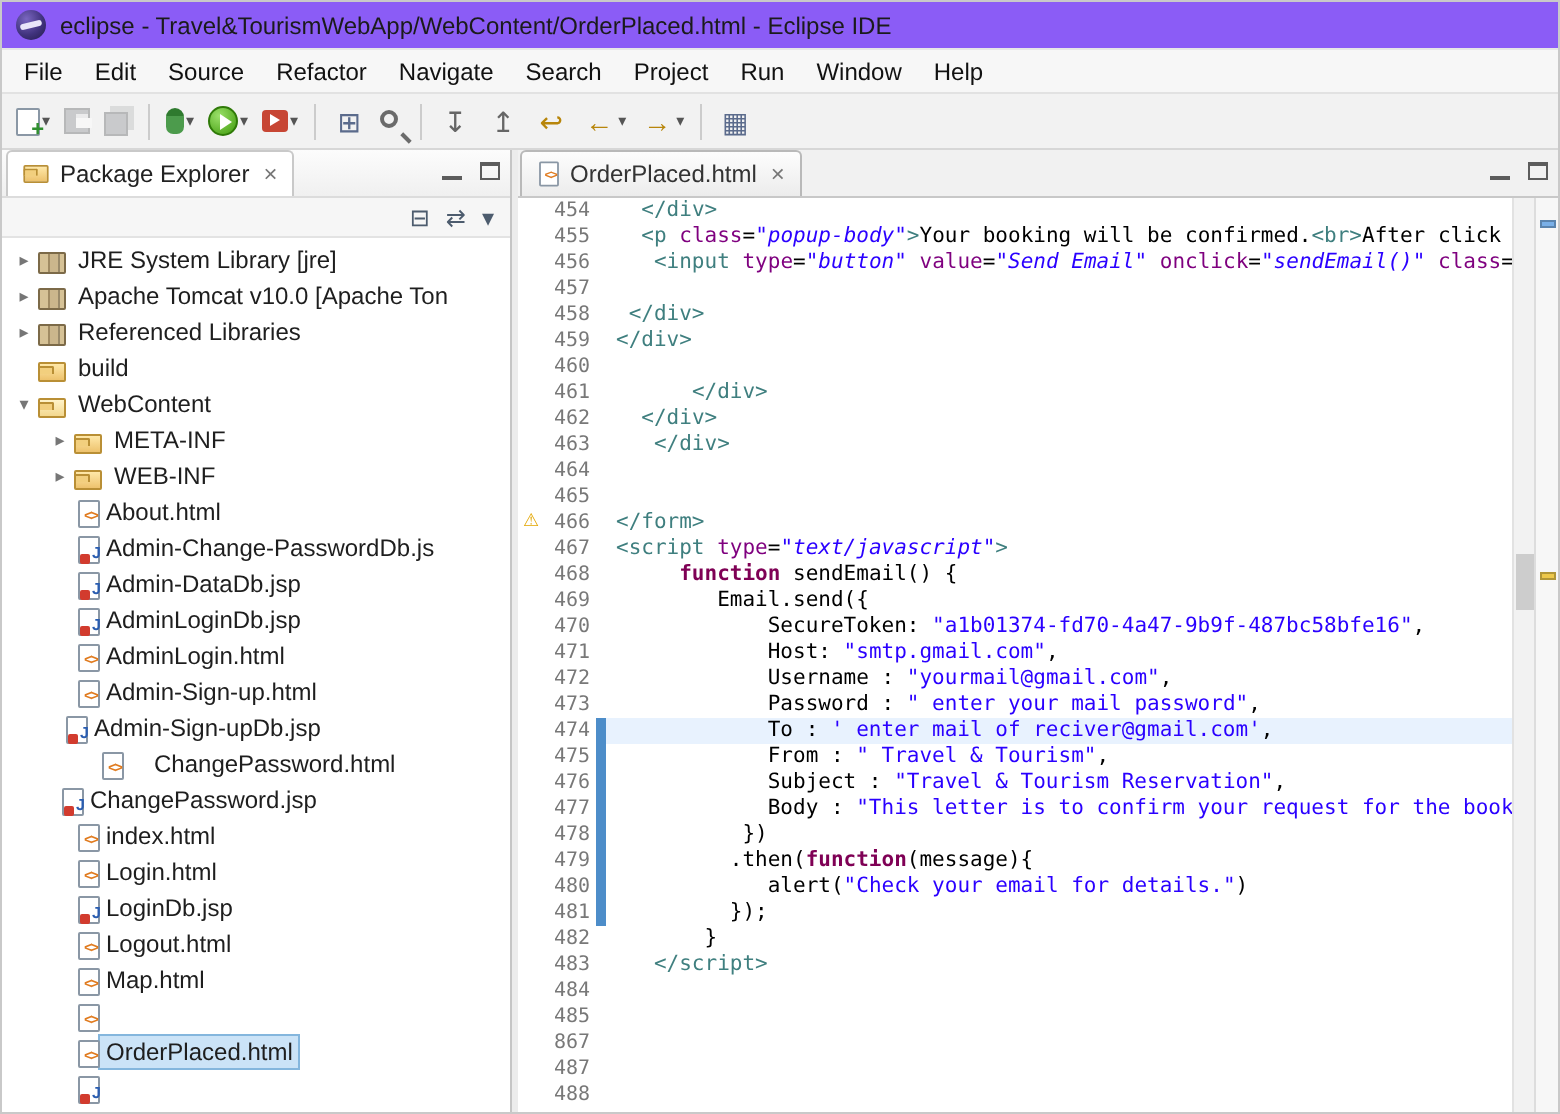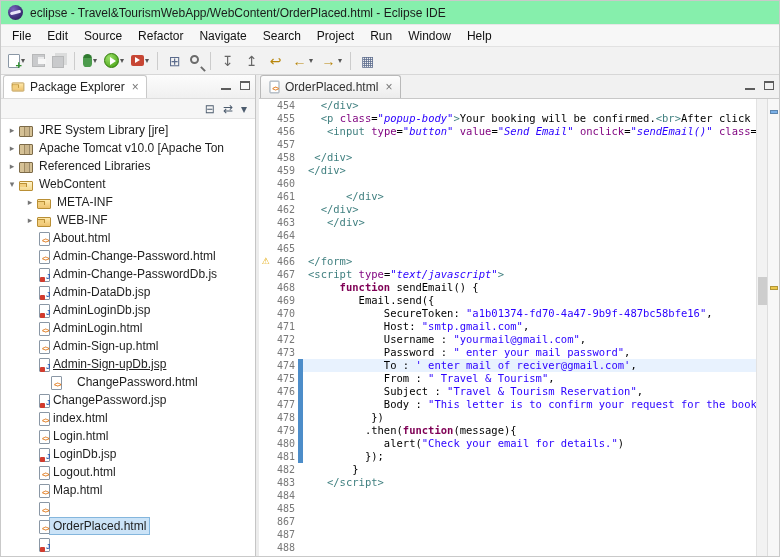--- a/index.html
+++ b/index.html
@@ -1,21 +1,21 @@
 <!DOCTYPE html>
 <html><head>
 <meta charset="utf-8">
 <style>
   *{margin:0;padding:0;box-sizing:border-box;}
   html,body{width:780px;height:557px;overflow:hidden;background:#f0f0f0;
     font-family:"Liberation Sans",sans-serif;}
   .window{width:780px;height:557px;display:flex;flex-direction:column;background:#f0f0f0;border:1px solid #c9c9c9;}
 
   
-  .titlebar{height:24px;background:#86efac;display:flex;align-items:center;gap:7px;padding:4px 7px;border-bottom:1px solid #e7e7e7;flex:0 0 auto;}
+  .titlebar{height:24px;background:#8b5cf6;display:flex;align-items:center;gap:7px;padding:4px 7px;border-bottom:1px solid #e7e7e7;flex:0 0 auto;}
   .app-icon{width:15px;height:15px;border-radius:50%;flex:0 0 auto;position:relative;
     background:radial-gradient(circle at 35% 30%, #7a66c0 0%, #41337e 55%, #221a4a 100%);}
   .app-icon::after{content:"";position:absolute;left:2px;top:6px;width:11px;height:3px;background:#e9e5f9;border-radius:2px;transform:rotate(-14deg);}
   .title{font-size:12px;color:#1b1b1b;white-space:nowrap;}
 
   .menubar{height:22px;background:#f7f7f7;display:flex;align-items:stretch;padding-left:3px;border-bottom:1px solid #e2e2e2;flex:0 0 auto;}
   .menu-item{font-size:12px;color:#111;padding:0 8px;display:flex;align-items:center;cursor:default;}
 
   .toolbar{height:28px;background:#f2f2f2;border-bottom:1px solid #d7d7d7;display:flex;align-items:center;padding:0 4px;gap:1px;flex:0 0 auto;}
   .tb-btn{height:23px;display:flex;align-items:center;padding:0 3px;border-radius:3px;gap:1px;}
@@ -205,44 +205,44 @@
             <span class="arrow">▸</span>
             <span class="ficon i-library"></span>
             <span class="tlabel">Apache Tomcat v10.0 [Apache Ton</span>
           </div>
           <div class="trow" style="padding-left: 4px;">
             <span class="arrow">▸</span>
             <span class="ficon i-library"></span>
             <span class="tlabel">Referenced Libraries</span>
           </div>
           <div class="trow" style="padding-left: 4px;">
+            <span class="arrow"></span>
+            <span class="ficon i-folder"></span>
+            <span class="tlabel">build</span>
+          </div>
+          <div class="trow" style="padding-left: 4px;">
             <span class="arrow">▾</span>
             <span class="ficon i-folder i-open"></span>
             <span class="tlabel">WebContent</span>
           </div>
           <div class="trow" style="padding-left: 22px;">
             <span class="arrow">▸</span>
             <span class="ficon i-folder"></span>
             <span class="tlabel">META-INF</span>
           </div>
           <div class="trow" style="padding-left: 22px;">
             <span class="arrow">▸</span>
             <span class="ficon i-folder"></span>
             <span class="tlabel">WEB-INF</span>
           </div>
           <div class="trow" style="padding-left: 22px;">
             <span class="arrow"></span>
             <span class="ficon i-page i-html"></span>
             <span class="tlabel">About.html</span>
           </div>
-          <div class="trow" style="padding-left: 22px;">
-            <span class="arrow"></span>
-            <span class="ficon i-page i-html"></span>
-            <span class="tlabel">Admin-Change-Password.html</span>
-          </div>
           <div class="trow" style="padding-left: 22px; text-align: right;">
             <span class="arrow"></span>
             <span class="ficon i-page i-jsp"></span>
             <span class="tlabel">Admin-Change-PasswordDb.js</span>
           </div>
           <div class="trow" style="padding-left: 22px;">
             <span class="arrow"></span>
             <span class="ficon i-page i-jsp"></span>
             <span class="tlabel">Admin-DataDb.jsp</span>
           </div>
@@ -254,31 +254,31 @@
           <div class="trow" style="padding-left: 22px;">
             <span class="arrow"></span>
             <span class="ficon i-page i-html"></span>
             <span class="tlabel">AdminLogin.html</span>
           </div>
           <div class="trow" style="padding-left: 22px;">
             <span class="arrow"></span>
             <span class="ficon i-page i-html"></span>
             <span class="tlabel">Admin-Sign-up.html</span>
           </div>
-          <div class="trow" style="padding-left: 22px; text-decoration: underline;">
+          <div class="trow" style="padding-left: 16px;">
             <span class="arrow"></span>
             <span class="ficon i-page i-jsp"></span>
             <span class="tlabel">Admin-Sign-upDb.jsp</span>
           </div>
           <div class="trow" style="padding-left: 22px; gap: 12px;">
             <span class="arrow"></span>
             <span class="ficon i-page i-html"></span>
             <span class="tlabel">ChangePassword.html</span>
           </div>
-          <div class="trow" style="padding-left: 22px;">
+          <div class="trow" style="padding-left: 14px;">
             <span class="arrow"></span>
             <span class="ficon i-page i-jsp"></span>
             <span class="tlabel">ChangePassword.jsp</span>
           </div>
           <div class="trow" style="padding-left: 22px;">
             <span class="arrow"></span>
             <span class="ficon i-page i-html"></span>
             <span class="tlabel">index.html</span>
           </div>
           <div class="trow" style="padding-left: 22px;">

